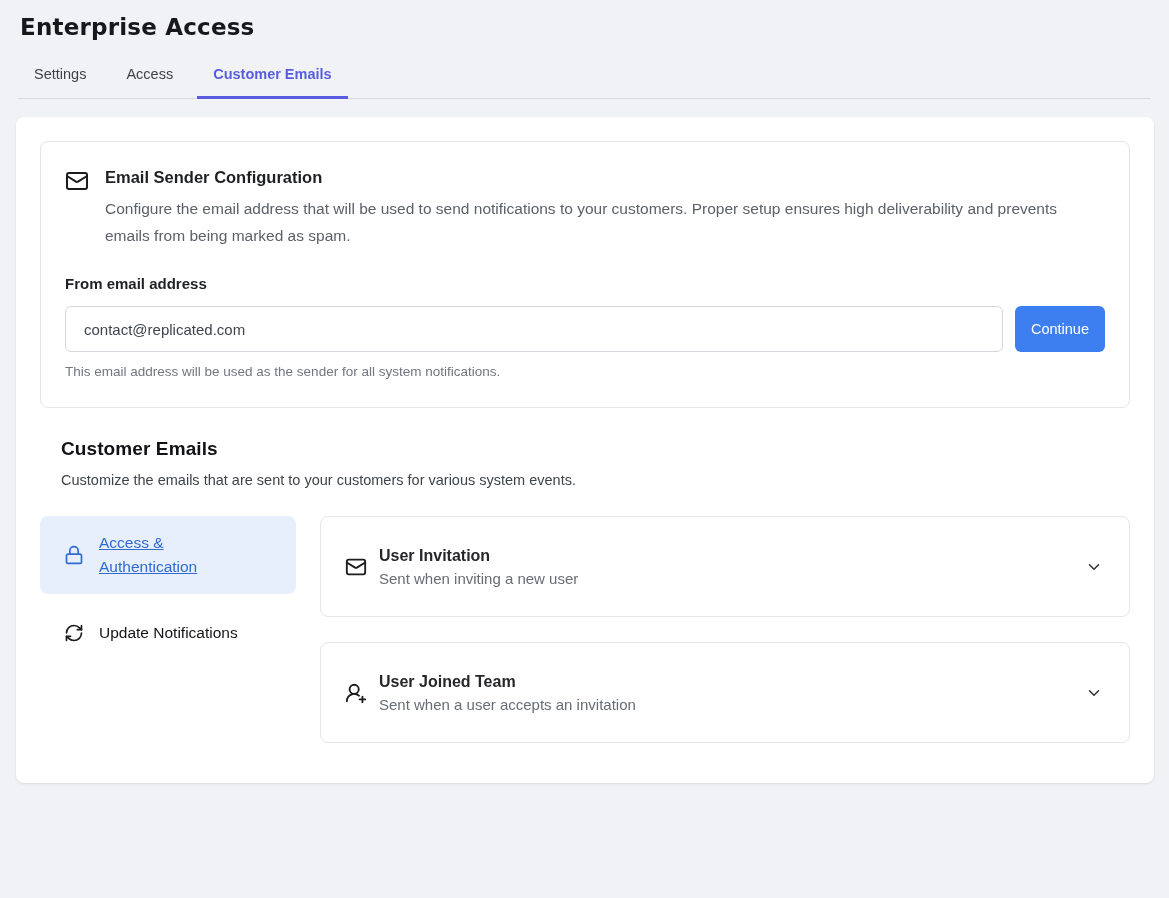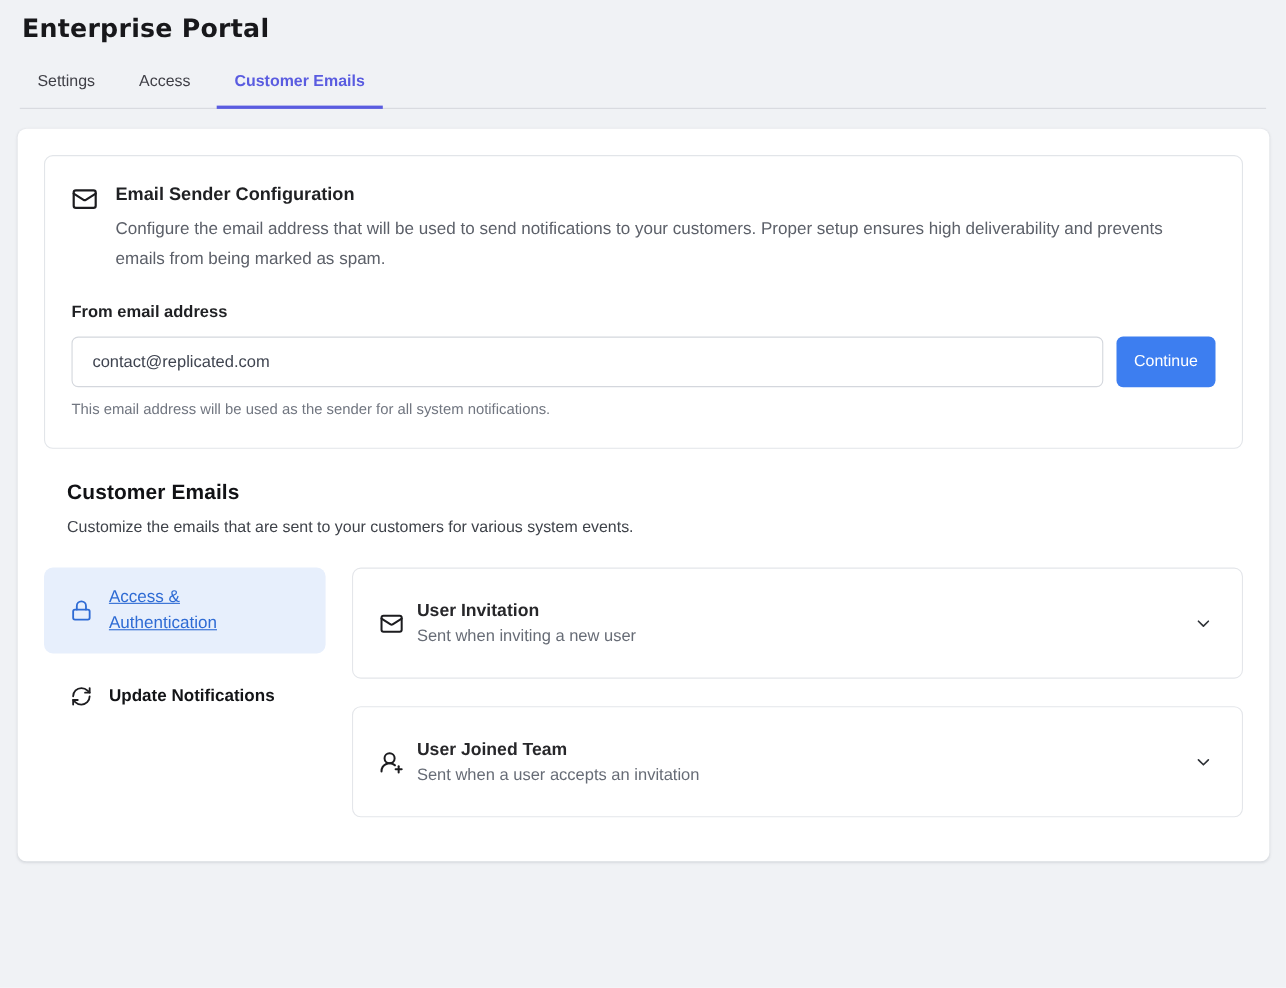--- a/index.html
+++ b/index.html
@@ -130,21 +130,21 @@
     gap: 15px;
     padding: 15px 18px 15px 24px;
     border-radius: 8px;
     cursor: pointer;
     font-size: 15.5px;
   }
   .category-item .cat-icon { display: flex; color: #1c1c1f; flex-shrink: 0; }
   .category-item.active { background: #e7effc; color: #2e6bd4; }
   .category-item.active .cat-icon { color: #2e6bd4; }
   .category-item.active .cat-label { max-width: 145px; line-height: 24px; text-decoration: underline; }
-  .category-item:not(.active) { font-weight: 700; color: #131417; }
+  .category-item:not(.active) { font-weight: 400; color: #131417; }
   
   .template-list { flex: 1; display: flex; flex-direction: column; gap: 25px; }
   .template-card {
     border: 1px solid #e4e6ea;
     border-radius: 8px;
     background: #fff;
     min-height: 101px;
     display: flex;
     align-items: center;
     padding: 0 22px 0 24px;
@@ -154,21 +154,21 @@
   .tpl-text { flex: 1; }
   .tpl-title { font-size: 16px; font-weight: 700; color: #27272a; }
   .tpl-desc { margin-top: 5px; font-size: 15px; color: #676c76; }
   .tpl-chevron { color: #2f3237; display: flex; padding: 4px; }
   svg { display: block; }
 </style>
 </head>
 <body>
 
 <header class="page-header">
-  <h1 class="page-title">Enterprise Portal</h1>
+  <h1 class="page-title">Enterprise Access</h1>
 </header>
 
 <nav class="tab-bar">
   <div class="tab">Settings</div>
   <div class="tab">Access</div>
   <div class="tab active">Customer Emails</div>
 </nav>
 
 <main class="main-panel">
 

